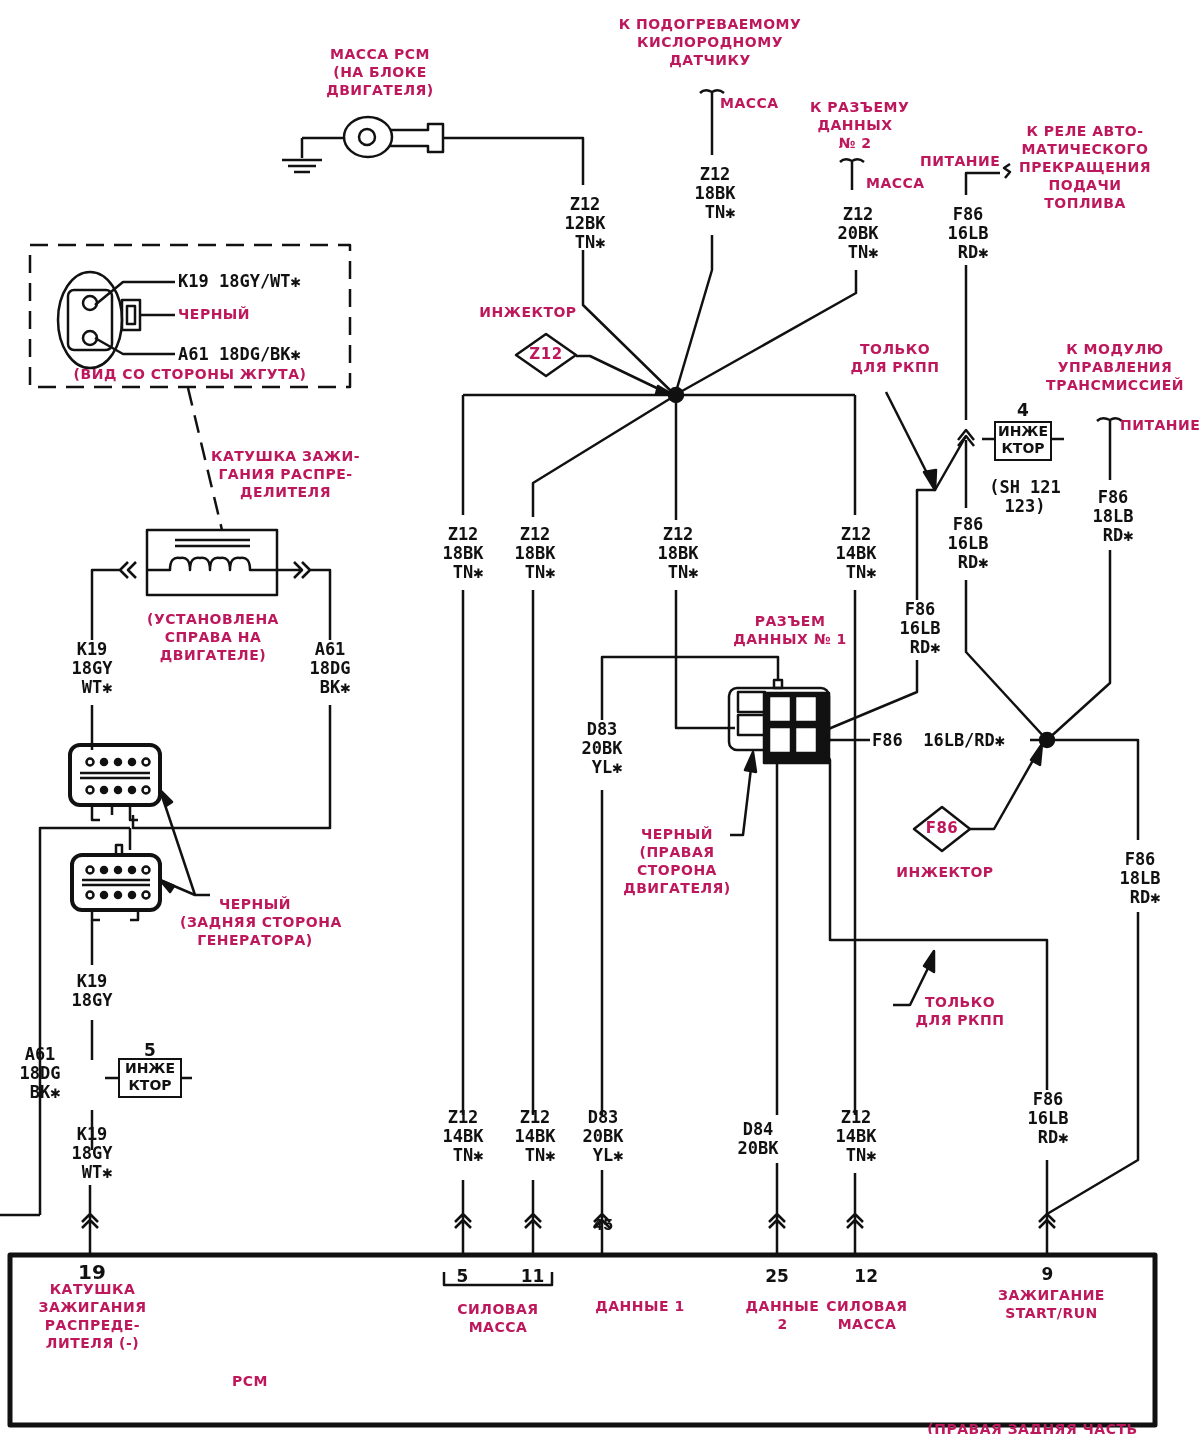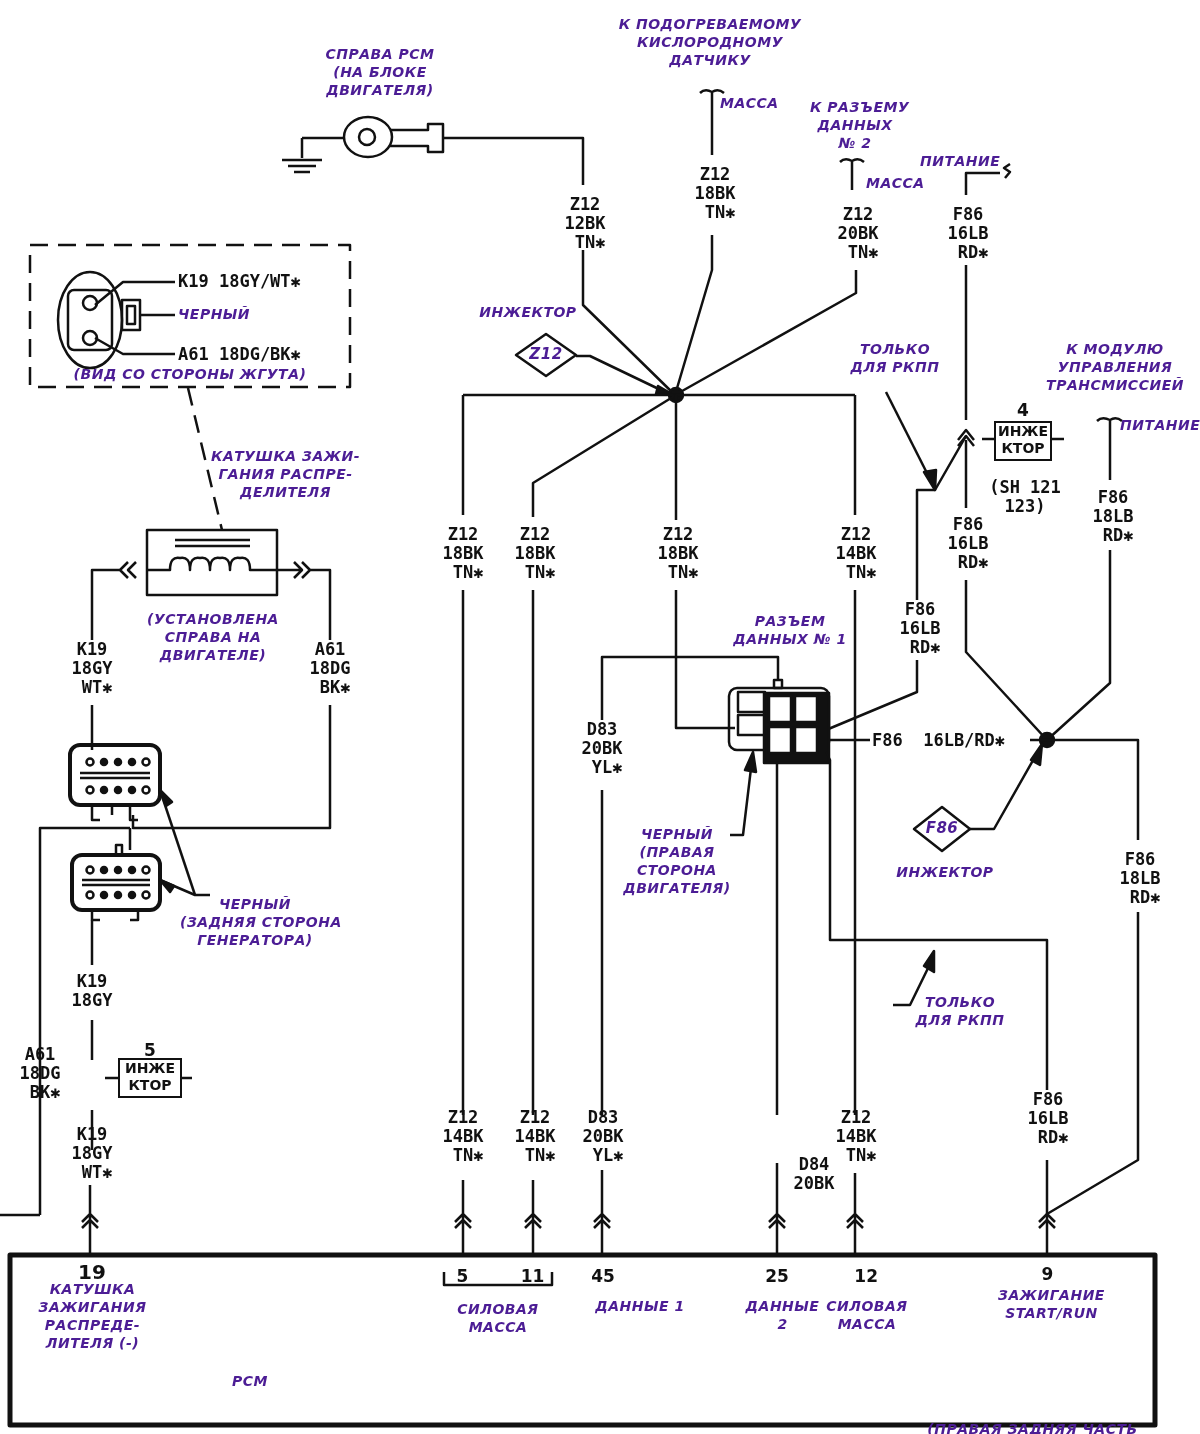--- a/index.html
+++ b/index.html
@@ -1,18 +1,18 @@
 <!DOCTYPE html>
 <html><head>
 <meta charset="utf-8">
 <style>
   html, body { margin: 0; padding: 0; background: #ffffff; }
   #canvas { position: relative; width: 1200px; height: 1434px; overflow: hidden; background: #fff; }
   svg#wires { position: absolute; left: 0; top: 0; }
-  .lbl { position: absolute; font-family: "DejaVu Sans", sans-serif; font-weight: bold; color: #4c1d95; font-size: 14px; line-height: 18px; white-space: pre; text-align: center; letter-spacing: 0.5px; font-style: italic; }
+  .lbl { position: absolute; font-family: "DejaVu Sans", sans-serif; font-weight: bold; color: #be185d; font-size: 14px; line-height: 18px; white-space: pre; text-align: center; letter-spacing: 0.5px; }
   .wl { position: absolute; font-family: "DejaVu Sans Mono", monospace; font-weight: bold; color: #111; font-size: 17px; line-height: 19px; white-space: pre; text-align: center; }
   .pin { position: absolute; font-family: "DejaVu Sans", sans-serif; font-weight: bold; color: #111; font-size: 17px; line-height: 20px; text-align: center; }
   .box { position: absolute; border: 2px solid #111; font-family: "DejaVu Sans", sans-serif; font-weight: bold; font-size: 14px; line-height: 17px; text-align: center; background: #fff; color: #111; }
 </style>
 </head>
 <body>
 
 <div id="canvas">
   <svg id="wires" width="1200" height="1434" viewBox="0 0 1200 1434">
     <g stroke="#111" stroke-width="2.5" fill="none" stroke-linejoin="round">
@@ -171,31 +171,36 @@
       <path d="M92 1020 L92 1060"></path>
       <path d="M92 1110 L92 1150"></path>
       <path d="M40 1215 L0 1215"></path>
       <path d="M105 1078 L118 1078 M180 1078 L192 1078"></path>
 
       <rect x="10" y="1255" width="1145" height="170" stroke-width="5"></rect>
       <path d="M444 1272 L444 1285 L552 1285 L552 1272"></path>
     </g>
   </svg>
 
-  <div class="lbl" style="left:310px;top:45px;width:140px;">СПРАВА PCM
+  <div class="lbl" style="left:310px;top:45px;width:140px;">МАССА PCM
 (НА БЛОКЕ
 ДВИГАТЕЛЯ)</div>
   <div class="lbl" style="left:610px;top:15px;width:200px;">К ПОДОГРЕВАЕМОМУ
 КИСЛОРОДНОМУ
 ДАТЧИКУ</div>
   <div class="lbl" style="left:720px;top:94px;width:60px;text-align:left;">МАССА</div>
   <div class="lbl" style="left:810px;top:98px;width:90px;">К РАЗЪЕМУ
 ДАННЫХ
 № 2</div>
   <div class="lbl" style="left:866px;top:174px;width:60px;text-align:left;">МАССА</div>
+  <div class="lbl" style="left:1015px;top:122px;width:140px;">К РЕЛЕ АВТО-
+МАТИЧЕСКОГО
+ПРЕКРАЩЕНИЯ
+ПОДАЧИ
+ТОПЛИВА</div>
   <div class="lbl" style="left:920px;top:152px;width:82px;text-align:left;">ПИТАНИЕ</div>
   <div class="lbl" style="left:1040px;top:340px;width:150px;">К МОДУЛЮ
 УПРАВЛЕНИЯ
 ТРАНСМИССИЕЙ</div>
   <div class="lbl" style="left:1120px;top:416px;width:80px;text-align:left;">ПИТАНИЕ</div>
   <div class="lbl" style="left:845px;top:340px;width:100px;">ТОЛЬКО
 ДЛЯ РКПП</div>
   <div class="lbl" style="left:478px;top:303px;width:100px;">ИНЖЕКТОР</div>
   <div class="lbl" style="left:526px;top:345px;width:40px;font-size:15px;">Z12</div>
   <div class="lbl" style="left:922px;top:819px;width:40px;font-size:15px;">F86</div>
@@ -286,39 +291,39 @@
  WT✱</div>
   <div class="wl" style="left:433px;top:1108px;width:60px;">Z12
 14BK
  TN✱</div>
   <div class="wl" style="left:505px;top:1108px;width:60px;">Z12
 14BK
  TN✱</div>
   <div class="wl" style="left:573px;top:1108px;width:60px;">D83
 20BK
  YL✱</div>
-  <div class="wl" style="left:784px;top:1120px;width:60px;margin-top:35px;">D84
+  <div class="wl" style="left:728px;top:1120px;width:60px;">D84
 20BK</div>
   <div class="wl" style="left:826px;top:1108px;width:60px;">Z12
 14BK
  TN✱</div>
   <div class="wl" style="left:1018px;top:1090px;width:60px;">F86
 16LB
  RD✱</div>
 
   <div class="pin" style="left:72px;top:1262px;width:40px;font-size:20px;">19</div>
   <div class="lbl" style="left:30px;top:1280px;width:125px;white-space:pre;">КАТУШКА
 ЗАЖИГАНИЯ
 РАСПРЕДЕ-
 ЛИТЕЛЯ (-)</div>
   <div class="pin" style="left:450px;top:1266px;width:25px;">5</div>
   <div class="pin" style="left:520px;top:1266px;width:25px;">11</div>
   <div class="lbl" style="left:448px;top:1300px;width:100px;">СИЛОВАЯ
 МАССА</div>
-  <div class="pin" style="left:588px;top:1266px;width:30px;">45</div>
+  <div class="pin" style="left:588px;top:1216px;width:30px;font-family:Liberation Mono, monospace;">45</div>
   <div class="lbl" style="left:557px;top:1297px;width:90px;margin-left:38px;">ДАННЫЕ 1</div>
   <div class="pin" style="left:762px;top:1266px;width:30px;">25</div>
   <div class="lbl" style="left:745px;top:1297px;width:75px;">ДАННЫЕ
 2</div>
   <div class="pin" style="left:848px;top:1266px;width:30px;text-align:right;">12</div>
   <div class="lbl" style="left:822px;top:1297px;width:90px;">СИЛОВАЯ
 МАССА</div>
   <div class="pin" style="left:1035px;top:1264px;width:25px;">9</div>
   <div class="lbl" style="left:994px;top:1286px;width:115px;">ЗАЖИГАНИЕ
 START/RUN</div>

